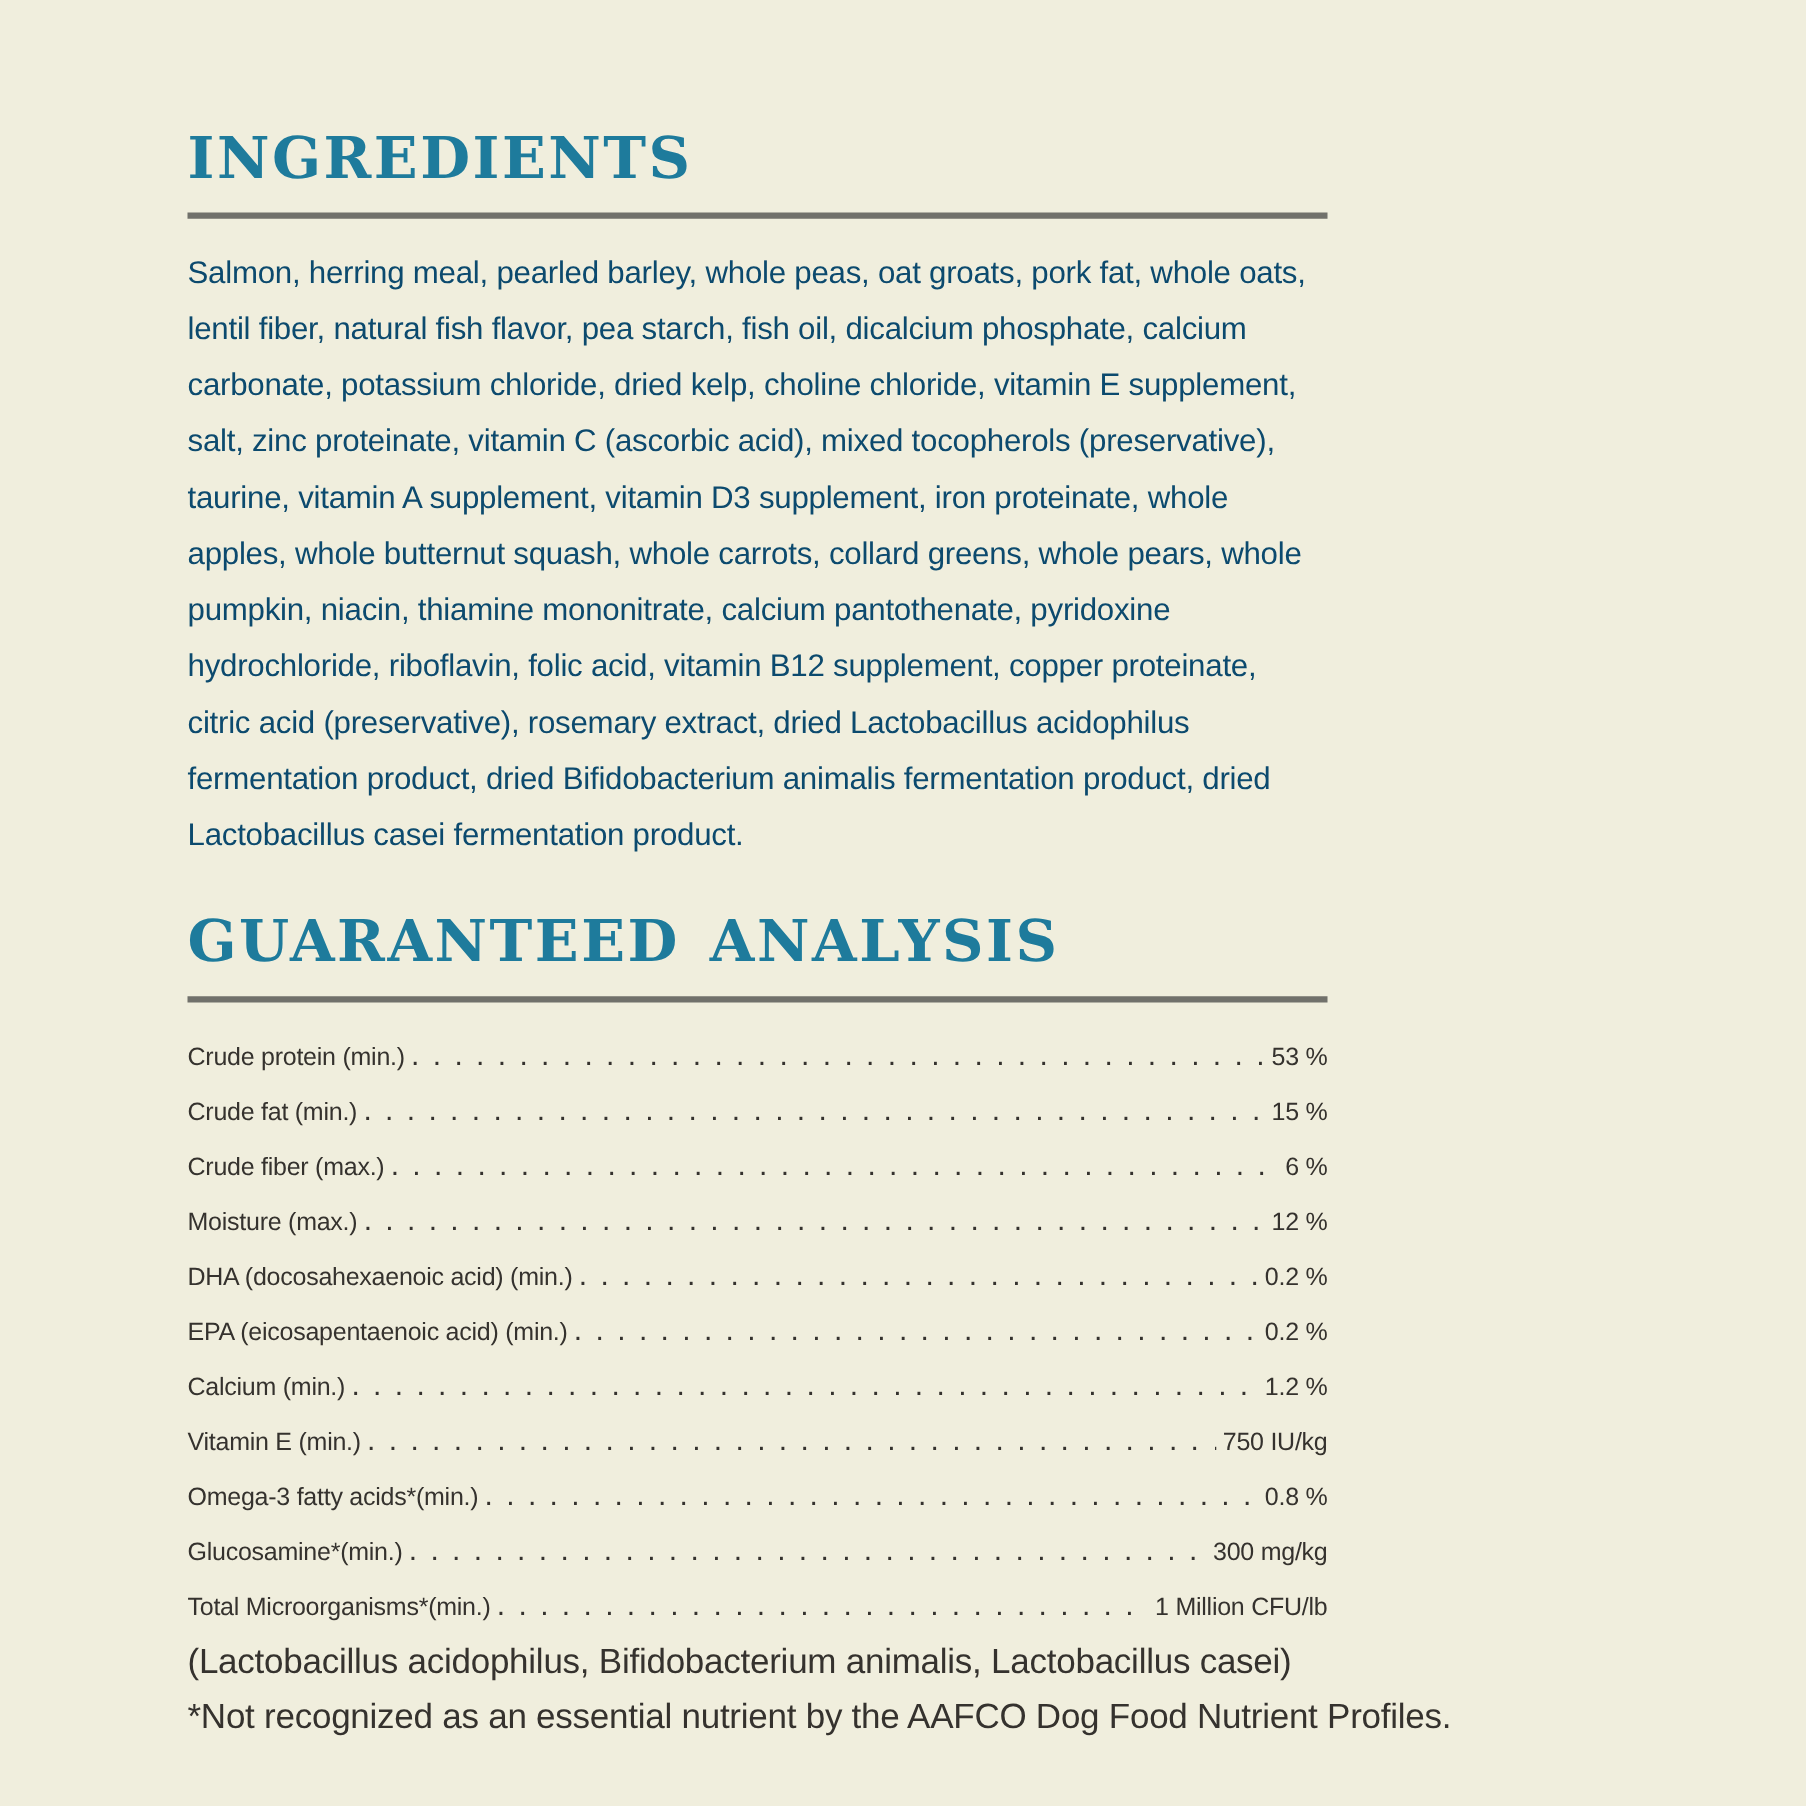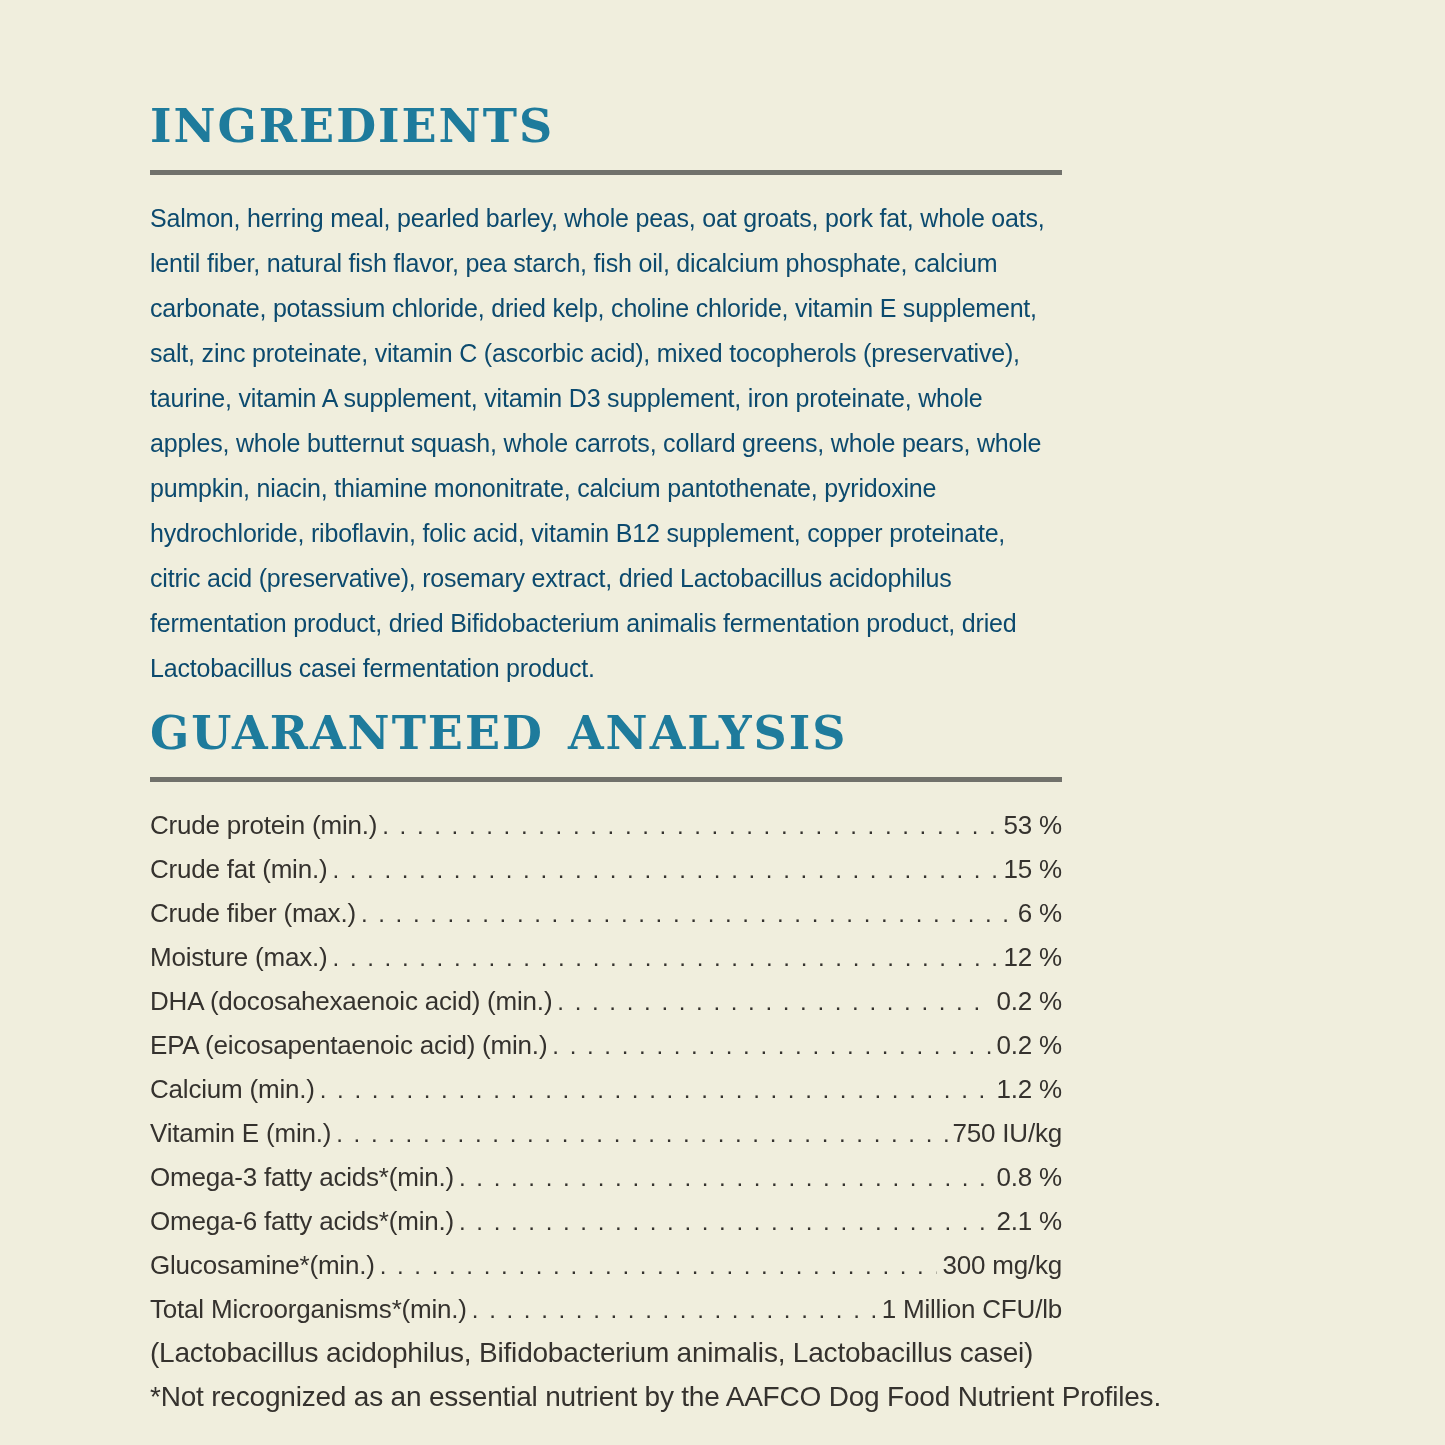--- a/index.html
+++ b/index.html
@@ -37,29 +37,29 @@
     margin: 17px 0 0 0;
   }
   .ingredients-text {
     margin: 21px 0 0 0;
     font-size: 25px;
     letter-spacing: -0.2px;
     line-height: 45px;
     color: #0c4a6e;
   }
   .analysis-title {
-    margin-top: 16px;
+    margin-top: 36px;
   }
   .ga-table {
     margin-top: 21px;
   }
   .ga-row {
     display: flex;
     align-items: baseline;
-    font-size: 26px;
+    font-size: 20px;
     letter-spacing: -0.2px;
     line-height: 44px;
     height: 44px;
   }
   .ga-label { white-space: nowrap; }
   .ga-dots {
     flex: 1;
     overflow: hidden;
     white-space: nowrap;
     margin: 0 5px;
@@ -130,25 +130,20 @@
       <span class="ga-label">Vitamin E (min.)</span>
       <span class="ga-dots"></span>
       <span class="ga-value">750 IU/kg</span>
     </div>
     <div class="ga-row">
       <span class="ga-label">Omega-3 fatty acids*(min.)</span>
       <span class="ga-dots"></span>
       <span class="ga-value">0.8 %</span>
     </div>
     <div class="ga-row">
-      <span class="ga-label">Omega-6 fatty acids*(min.)</span>
-      <span class="ga-dots"></span>
-      <span class="ga-value">2.1 %</span>
-    </div>
-    <div class="ga-row">
       <span class="ga-label">Glucosamine*(min.)</span>
       <span class="ga-dots"></span>
       <span class="ga-value">300 mg/kg</span>
     </div>
     <div class="ga-row">
       <span class="ga-label">Total Microorganisms*(min.)</span>
       <span class="ga-dots"></span>
       <span class="ga-value">1 Million CFU/lb</span>
     </div>
     <div class="ga-note">(Lactobacillus acidophilus, Bifidobacterium animalis, Lactobacillus casei)</div>

